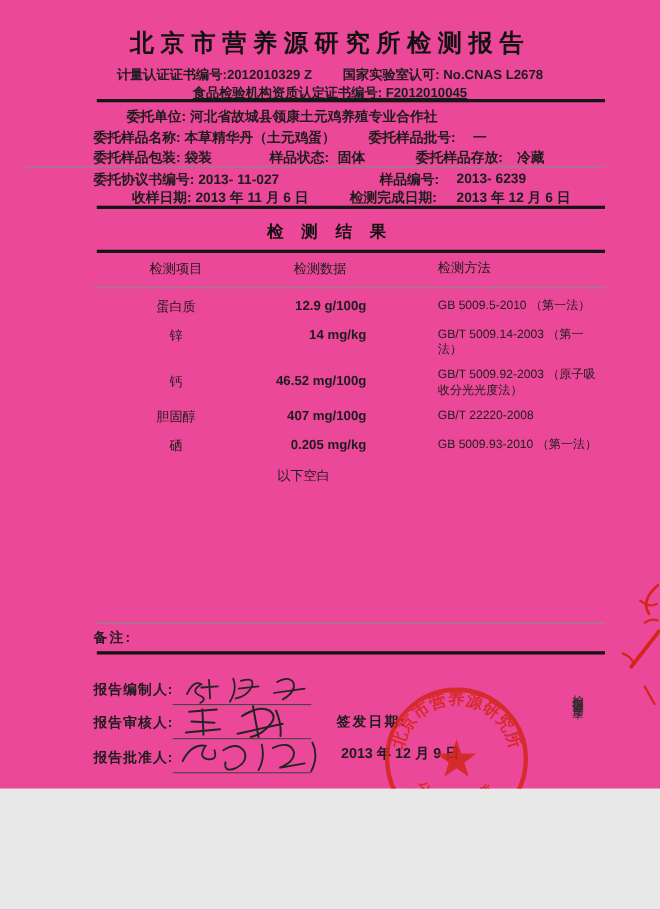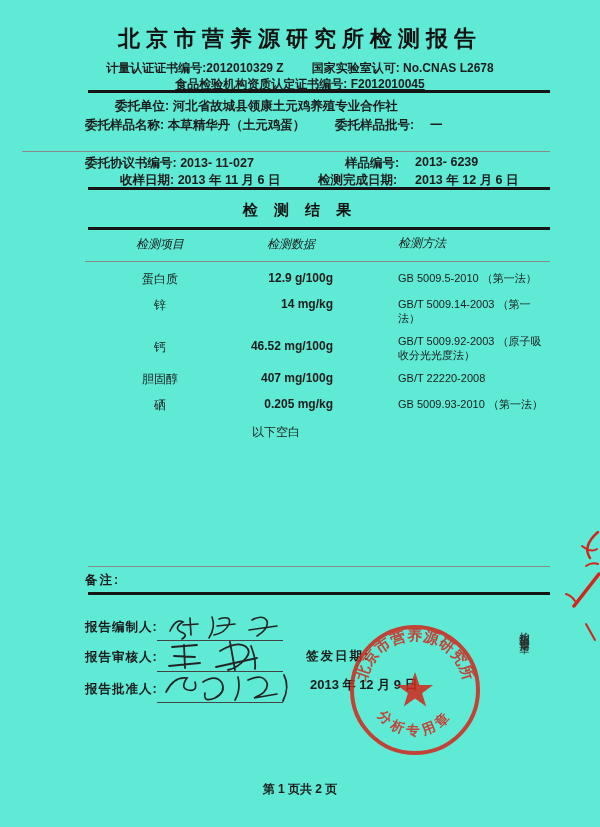--- a/index.html
+++ b/index.html
@@ -1,33 +1,33 @@
 <!DOCTYPE html>
 <html><head>
 <meta charset="utf-8">
 <style>
   html,body{margin:0;padding:0;background:#e8e8e8;}
-  .page{position:relative;width:600px;height:827px;margin:0 auto;background:#5eead4;
+  .page{position:relative;width:600px;height:717px;margin:0 auto;background:#ec4899;
         font-family:"Liberation Sans","DejaVu Sans",sans-serif;color:#1c1c1c;overflow:hidden;}
   .abs{position:absolute;}
   .title{top:24px;left:0;width:600px;text-align:center;font-size:22px;font-weight:bold;
          letter-spacing:6px;color:#111;}
   .certrow{top:60px;left:0;width:600px;text-align:center;font-size:12px;font-weight:bold;}
   .certrow .gap{display:inline-block;width:28px;}
   .certrow2{top:76px;left:0;width:600px;text-align:center;font-size:12px;font-weight:bold;text-decoration:underline;}
   .hr{position:absolute;background:#151515;height:3px;left:88px;right:50px;}
   .hr-thin{position:absolute;background:#8a8a8a;height:1px;left:88px;right:50px;}
   .info{left:85px;right:50px;font-size:12.5px;font-weight:bold;white-space:nowrap;}
   .lbl{font-weight:bold;}
   .val{font-weight:bold;}
   .sect-title{top:201px;left:0;width:600px;text-align:center;font-size:15px;font-weight:bold;
               letter-spacing:6px;color:#111;}
   .tbl{position:absolute;left:85px;top:232px;width:465px;}
   .trow{display:grid;grid-template-columns:150px 112px auto;align-items:start;}
-  .thead{font-size:12px;font-weight:normal;padding:4px 0 8px 0;font-style:italic;}
+  .thead{font-size:12px;font-weight:normal;padding:4px 0 8px 0;}
   .c-item{text-align:center;font-size:12px;}
   .c-val{text-align:right;padding-right:14px;font-size:12px;font-weight:bold;white-space:nowrap;}
   .c-meth{padding-left:51px;font-size:11px;line-height:14px;max-width:155px;}
   .brow{padding:5px 0 4px 0;}
   .endnote{font-size:12px;margin:6px 0 0 167px;}
   .remark-lbl{left:85px;top:572px;font-size:12.5px;font-weight:bold;letter-spacing:2px;}
   .signoff-lbl{left:85px;font-size:12.5px;font-weight:bold;letter-spacing:1px;}
   .sigline{position:absolute;left:157px;width:126px;height:1px;background:#444;}
   .issue-lbl{left:306px;top:648px;font-size:12.5px;font-weight:bold;letter-spacing:2px;}
   .issue-date{left:310px;top:676px;font-size:13px;font-weight:bold;}
@@ -49,20 +49,28 @@
 
   <div class="abs info" style="top:98px;padding-left:30px;">
     <span class="lbl">委托单位:</span>
     <span class="val">河北省故城县领康土元鸡养殖专业合作社</span>
   </div>
   <div class="abs info" style="top:117px;">
     <span class="lbl">委托样品名称:</span>
     <span class="val">本草精华丹（土元鸡蛋）</span>
     <span class="abs" style="left:250px;">委托样品批号:</span>
     <span class="abs val" style="left:345px;">一</span>
+  </div>
+  <div class="abs info" style="top:135px;">
+    <span class="lbl">委托样品包装:</span>
+    <span class="val">袋装</span>
+    <span class="abs" style="left:160px;">样品状态:</span>
+    <span class="abs val" style="left:222px;">固体</span>
+    <span class="abs" style="left:293px;">委托样品存放:</span>
+    <span class="abs val" style="left:385px;">冷藏</span>
   </div>
   <div class="hr-thin" style="top:151px;left:22px;"></div>
   <div class="abs info" style="top:155px;">
     <span class="lbl">委托协议书编号:</span>
     <span class="val">2013- 11-027</span>
     <span class="abs" style="left:260px;">样品编号:</span>
     <span class="abs val" style="left:330px;">2013- 6239</span>
   </div>
   <div class="abs info" style="top:172px;padding-left:35px;">
     <span class="lbl">收样日期:</span>

